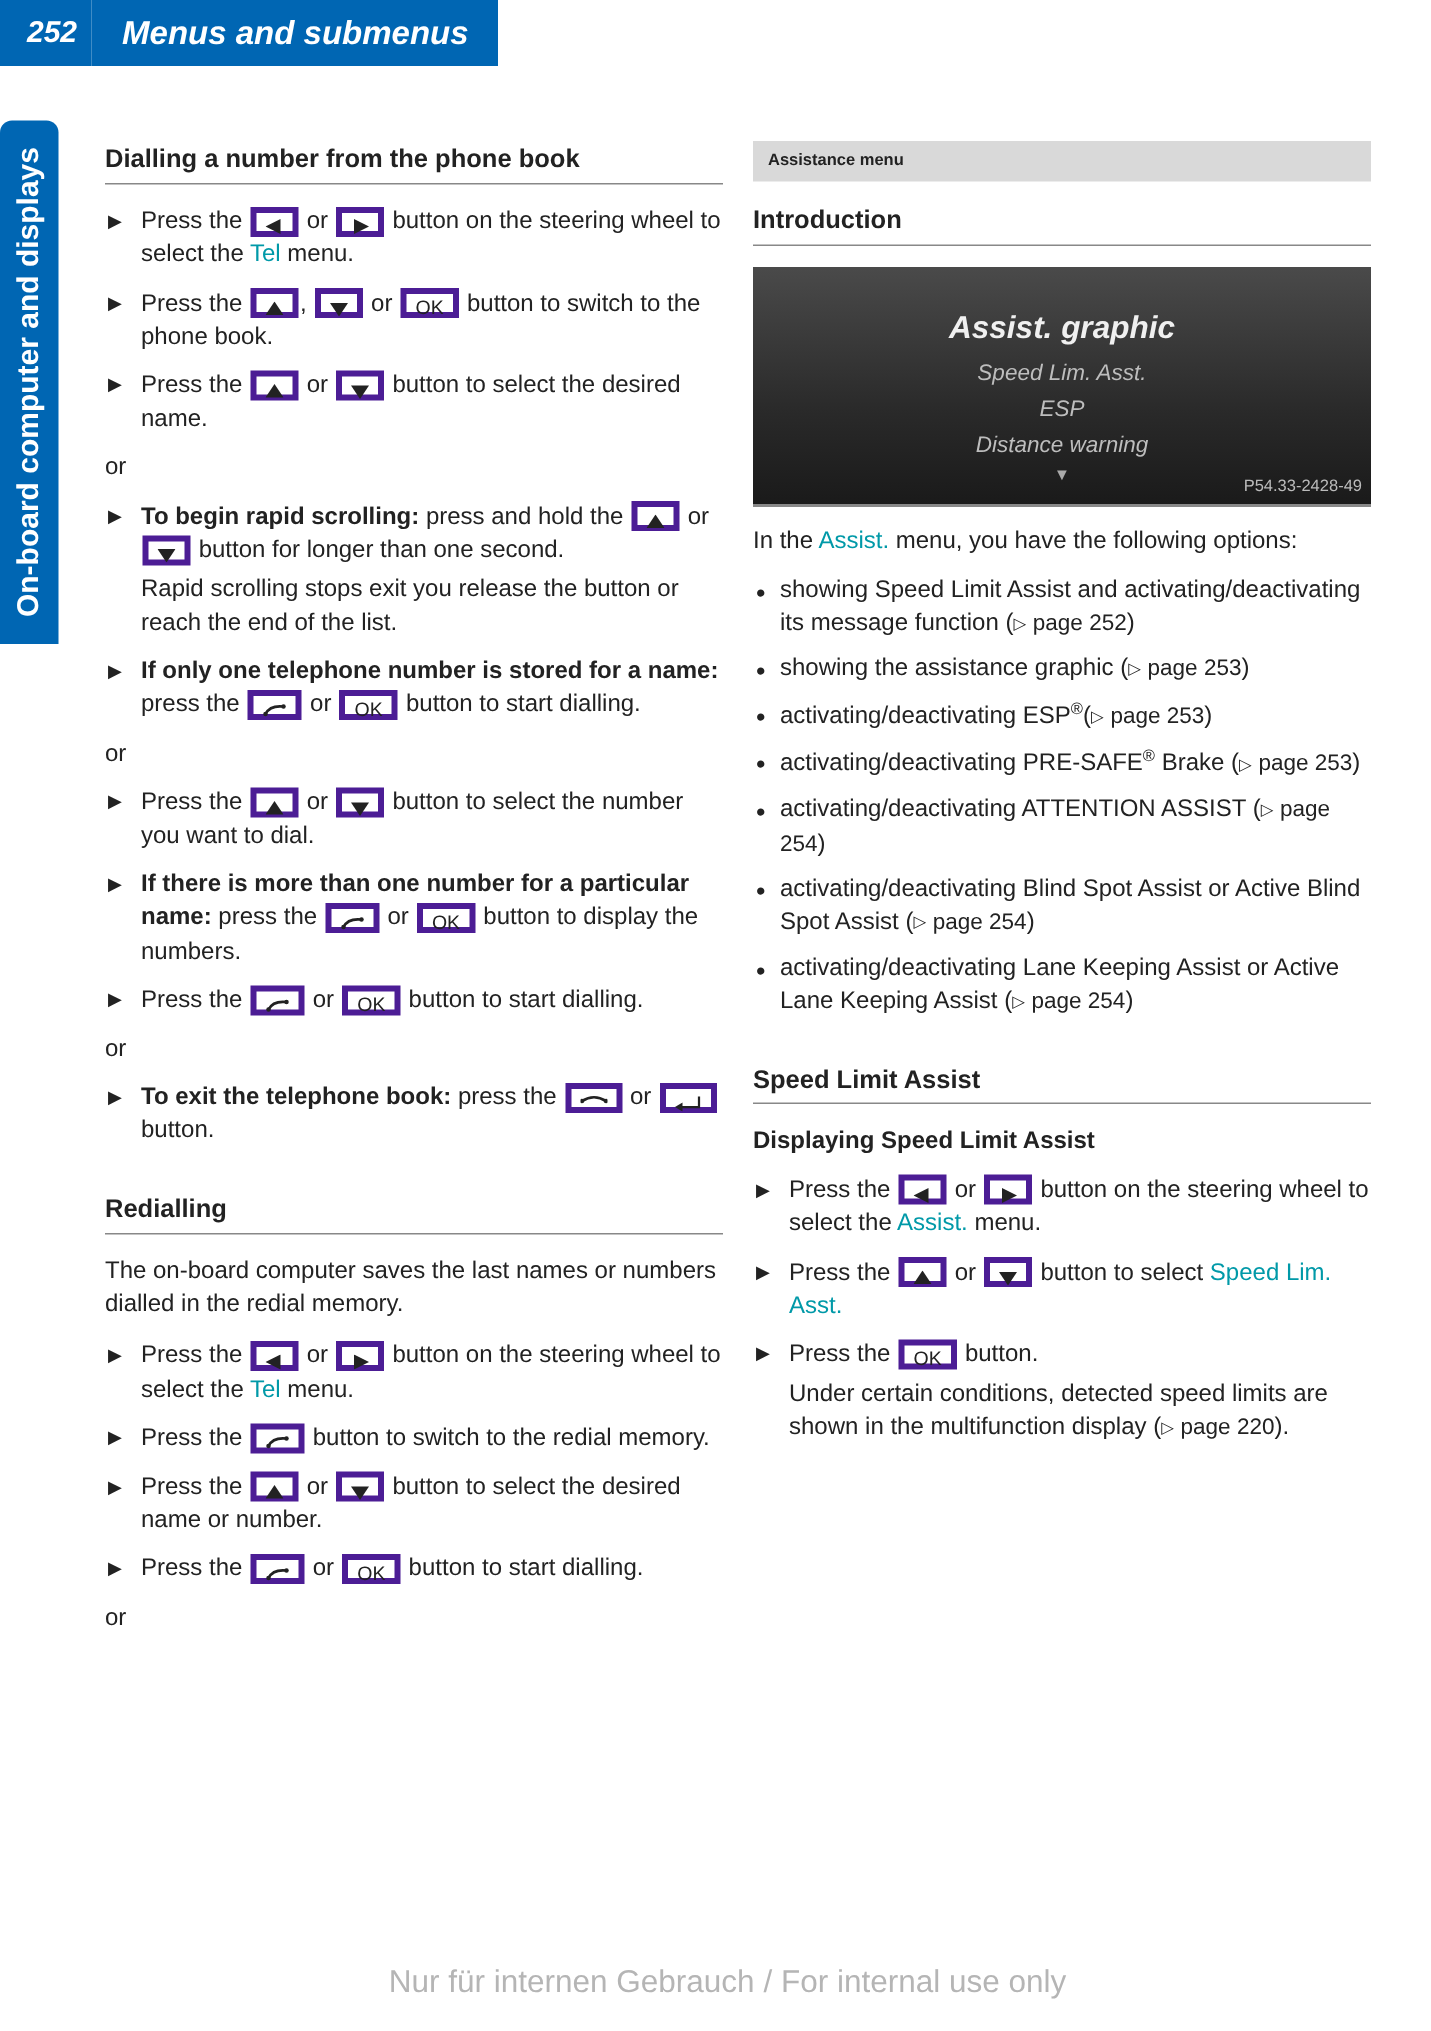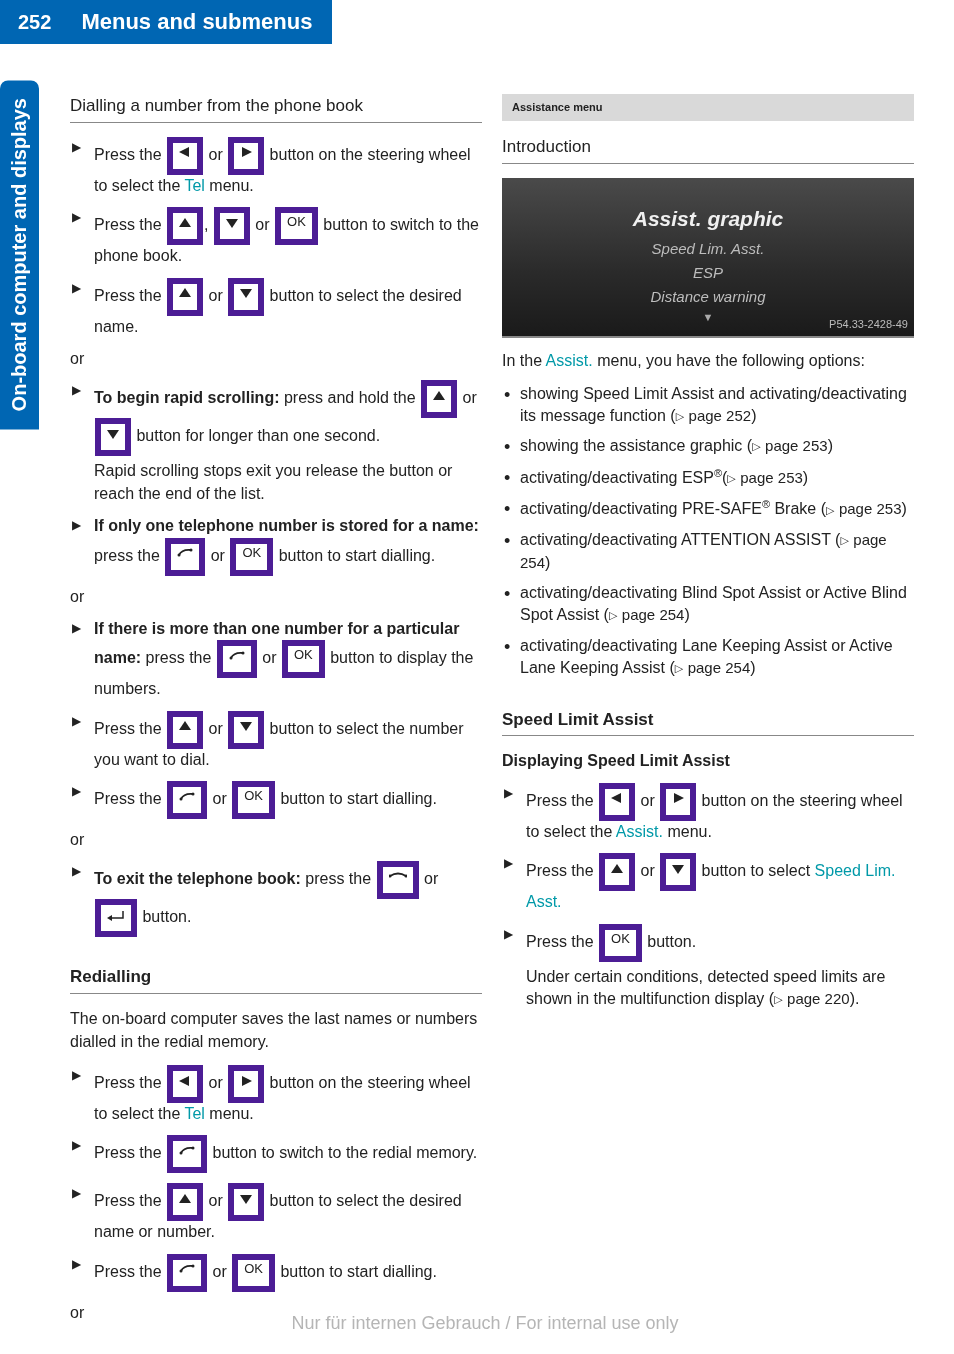--- a/index.html
+++ b/index.html
@@ -9,20 +9,21 @@
     color: #222;
     background: #fff;
     width: 954px;
     height: 1354px;
     position: relative;
   }
   .header-bar {
     display: flex;
     align-items: stretch;
     height: 44px;
+    font-style: italic;
   }
   .page-num-box {
     background: #0066b3;
     color: #fff;
     font-weight: bold;
     font-size: 20px;
     padding: 10px 10px 10px 18px;
     display: flex;
     align-items: center;
   }
@@ -52,21 +53,21 @@
   .page-body {
     display: flex;
     gap: 20px;
     padding: 50px 40px 0 70px;
   }
   .col {
     width: 50%;
     line-height: 1.4;
   }
   .col h3.section-title {
-    font-weight: normal;
+    font-weight: bold;
     font-size: 17px;
     border-bottom: 1.5px solid #888;
     padding-bottom: 4px;
     margin-bottom: 14px;
   }
   .col h3.sub-title {
     font-weight: bold;
     font-size: 17px;
     border-bottom: 1.5px solid #888;
     padding-bottom: 4px;
@@ -112,24 +113,24 @@
     position: absolute;
     left: 2px;
     top: 0;
     font-size: 18px;
   }
   .or-text {
     margin: 6px 0 10px 0;
   }
   .btn-box {
     display: inline-block;
-    border: 6px solid #4c1d95;
+    border: 4px solid #4c1d95;
     padding: 0 6px;
     min-width: 26px;
-    height: 38px;
+    height: 20px;
     line-height: 18px;
     text-align: center;
     font-size: 13px;
     vertical-align: middle;
     margin: 0 1px;
     background: #fff;
   }
   .btn-box svg {
     vertical-align: middle;
   }
@@ -164,21 +165,21 @@
     font-size: 11px; color: #aaa; display: block; margin-top: 2px;
   }
   .sup { font-size: 11px; vertical-align: super; }
   .footer-watermark {
     position: absolute;
     bottom: 20px;
     left: 0;
     right: 0;
     text-align: center;
     color: #b5b5b5;
-    font-size: 18px;
+    font-size: 21px;
     padding-left: 16px;
   }
 </style>
 </head>
 <body>
 
 <div class="header-bar">
   <div class="page-num-box">252</div>
   <div class="chapter-title-box">Menus and submenus</div>
 </div>
@@ -231,32 +232,32 @@
               <circle cx="2" cy="8" r="1.5" fill="#222"></circle>
               <circle cx="14" cy="3" r="1.5" fill="#222"></circle>
             </svg></span><span> or </span><span class="btn-box">OK</span><span> button to start dialling.</span>
       </li>
     </ul>
 
     <p class="or-text">or</p>
 
     <ul class="step-list">
       <li>
+        <span>Press the </span><span class="btn-box"><svg width="12" height="10">
+              <polygon points="0,9 12,9 6,0" fill="#222"></polygon>
+            </svg></span><span> or </span><span class="btn-box"><svg width="12" height="10">
+              <polygon points="0,1 12,1 6,10" fill="#222"></polygon>
+            </svg></span><span> button to select the number you want to dial.</span>
+      </li>
+      <li>
         <span class="bold">If there is more than one number for a particular name:</span><span> press the </span><span class="btn-box"><svg width="16" height="12">
               <path d="M2,8 Q5,2 14,3" stroke="#222" stroke-width="1.8" fill="none"></path>
               <circle cx="2" cy="8" r="1.5" fill="#222"></circle>
               <circle cx="14" cy="3" r="1.5" fill="#222"></circle>
             </svg></span><span> or </span><span class="btn-box">OK</span><span> button to display the numbers.</span>
-      </li>
-      <li>
-        <span>Press the </span><span class="btn-box"><svg width="12" height="10">
-              <polygon points="0,9 12,9 6,0" fill="#222"></polygon>
-            </svg></span><span> or </span><span class="btn-box"><svg width="12" height="10">
-              <polygon points="0,1 12,1 6,10" fill="#222"></polygon>
-            </svg></span><span> button to select the number you want to dial.</span>
       </li>
       <li>
         <span>Press the </span><span class="btn-box"><svg width="16" height="12">
               <path d="M2,8 Q5,2 14,3" stroke="#222" stroke-width="1.8" fill="none"></path>
               <circle cx="2" cy="8" r="1.5" fill="#222"></circle>
               <circle cx="14" cy="3" r="1.5" fill="#222"></circle>
             </svg></span><span> or </span><span class="btn-box">OK</span><span> button to start dialling.</span>
       </li>
     </ul>
 

